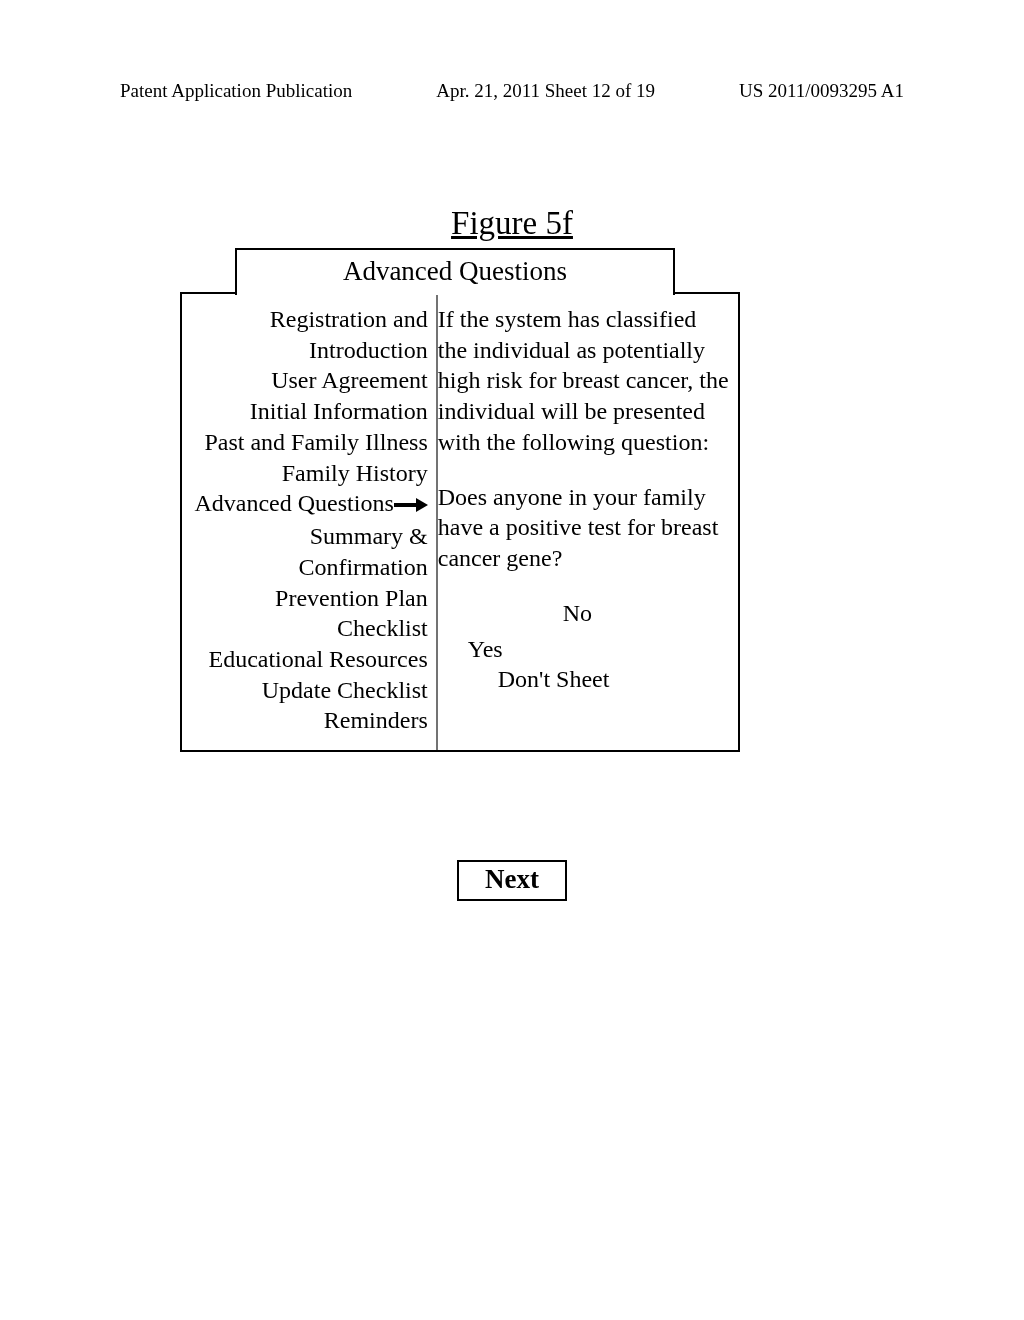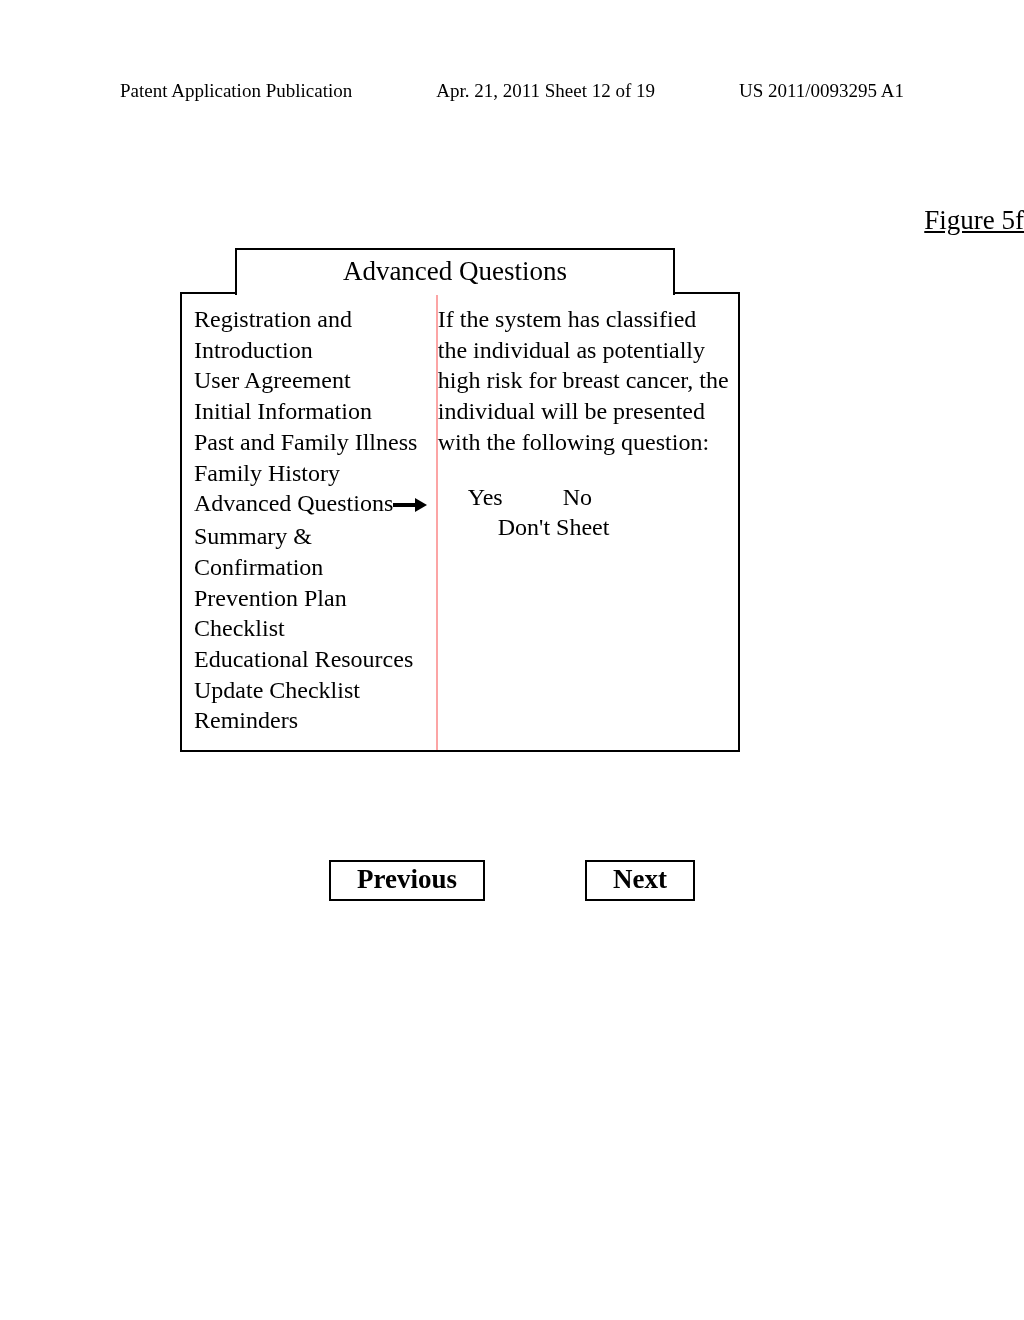--- a/index.html
+++ b/index.html
@@ -22,22 +22,22 @@
       display: flex;
       justify-content: space-between;
       font-size: 19px;
       font-weight: normal;
     }
     .figure-title {
       position: absolute;
       top: 205px;
       left: 0;
       right: 0;
-      text-align: right;
-      font-size: 27px;
+      text-align: center;
+      font-size: 33px;
       text-decoration: underline;
     }
     .title-box {
       position: absolute;
       top: 248px;
       left: 235px;
       width: 440px;
       border: 2px solid #000;
       border-bottom: none;
       text-align: center;
@@ -50,24 +50,25 @@
       position: absolute;
       top: 292px;
       left: 180px;
       width: 560px;
       border: 2px solid #000;
       display: flex;
       background: #fff;
     }
     .left-column {
       width: 46%;
-      border-right: 2px solid #fca5a5;
+      border-right: 2px solid #737373;
       padding: 10px 8px 14px 12px;
       font-size: 24px;
       line-height: 1.28;
+      text-align: right;
     }
     .left-column .nav-item {
       display: block;
     }
     .nav-item.current {
       display: inline;
     }
     .arrow-icon {
       display: inline-block;
       vertical-align: middle;
@@ -80,20 +81,21 @@
     }
     .question-text {
       margin-top: 24px;
     }
     .answer-row1 {
       margin-top: 24px;
       display: flex;
     }
     .answer-row1 .ans-yes {
       margin-left: 30px;
+      margin-top: 36px;
     }
     .answer-row1 .ans-no {
       margin-left: 60px;
     }
     .answer-row2 {
       margin-left: 60px;
     }
     .button-row {
       position: absolute;
       top: 860px;
@@ -139,24 +141,24 @@
           </svg></span></span>
     <span class="nav-item">Summary &amp; Confirmation</span>
     <span class="nav-item">Prevention Plan</span>
     <span class="nav-item">Checklist</span>
     <span class="nav-item">Educational Resources</span>
     <span class="nav-item">Update Checklist</span>
     <span class="nav-item">Reminders</span>
   </div>
   <div class="right-column">
     <div>If the system has classified the individual as potentially high risk for breast cancer, the individual will be presented with the following question:</div>
+    <div class="question-text">Does anyone in your family have a positive test for breast cancer gene?</div>
     <div class="answer-row1">
       <span class="ans-yes">Yes</span>
       <span class="ans-no">No</span>
     </div>
     <div class="answer-row2">Don't Sheet</div>
   </div>
 </div>
 
 <div class="button-row">
-  <button class="nav-button">Previous</button>
   <button class="nav-button">Next</button>
 </div>
 
 </body></html>

